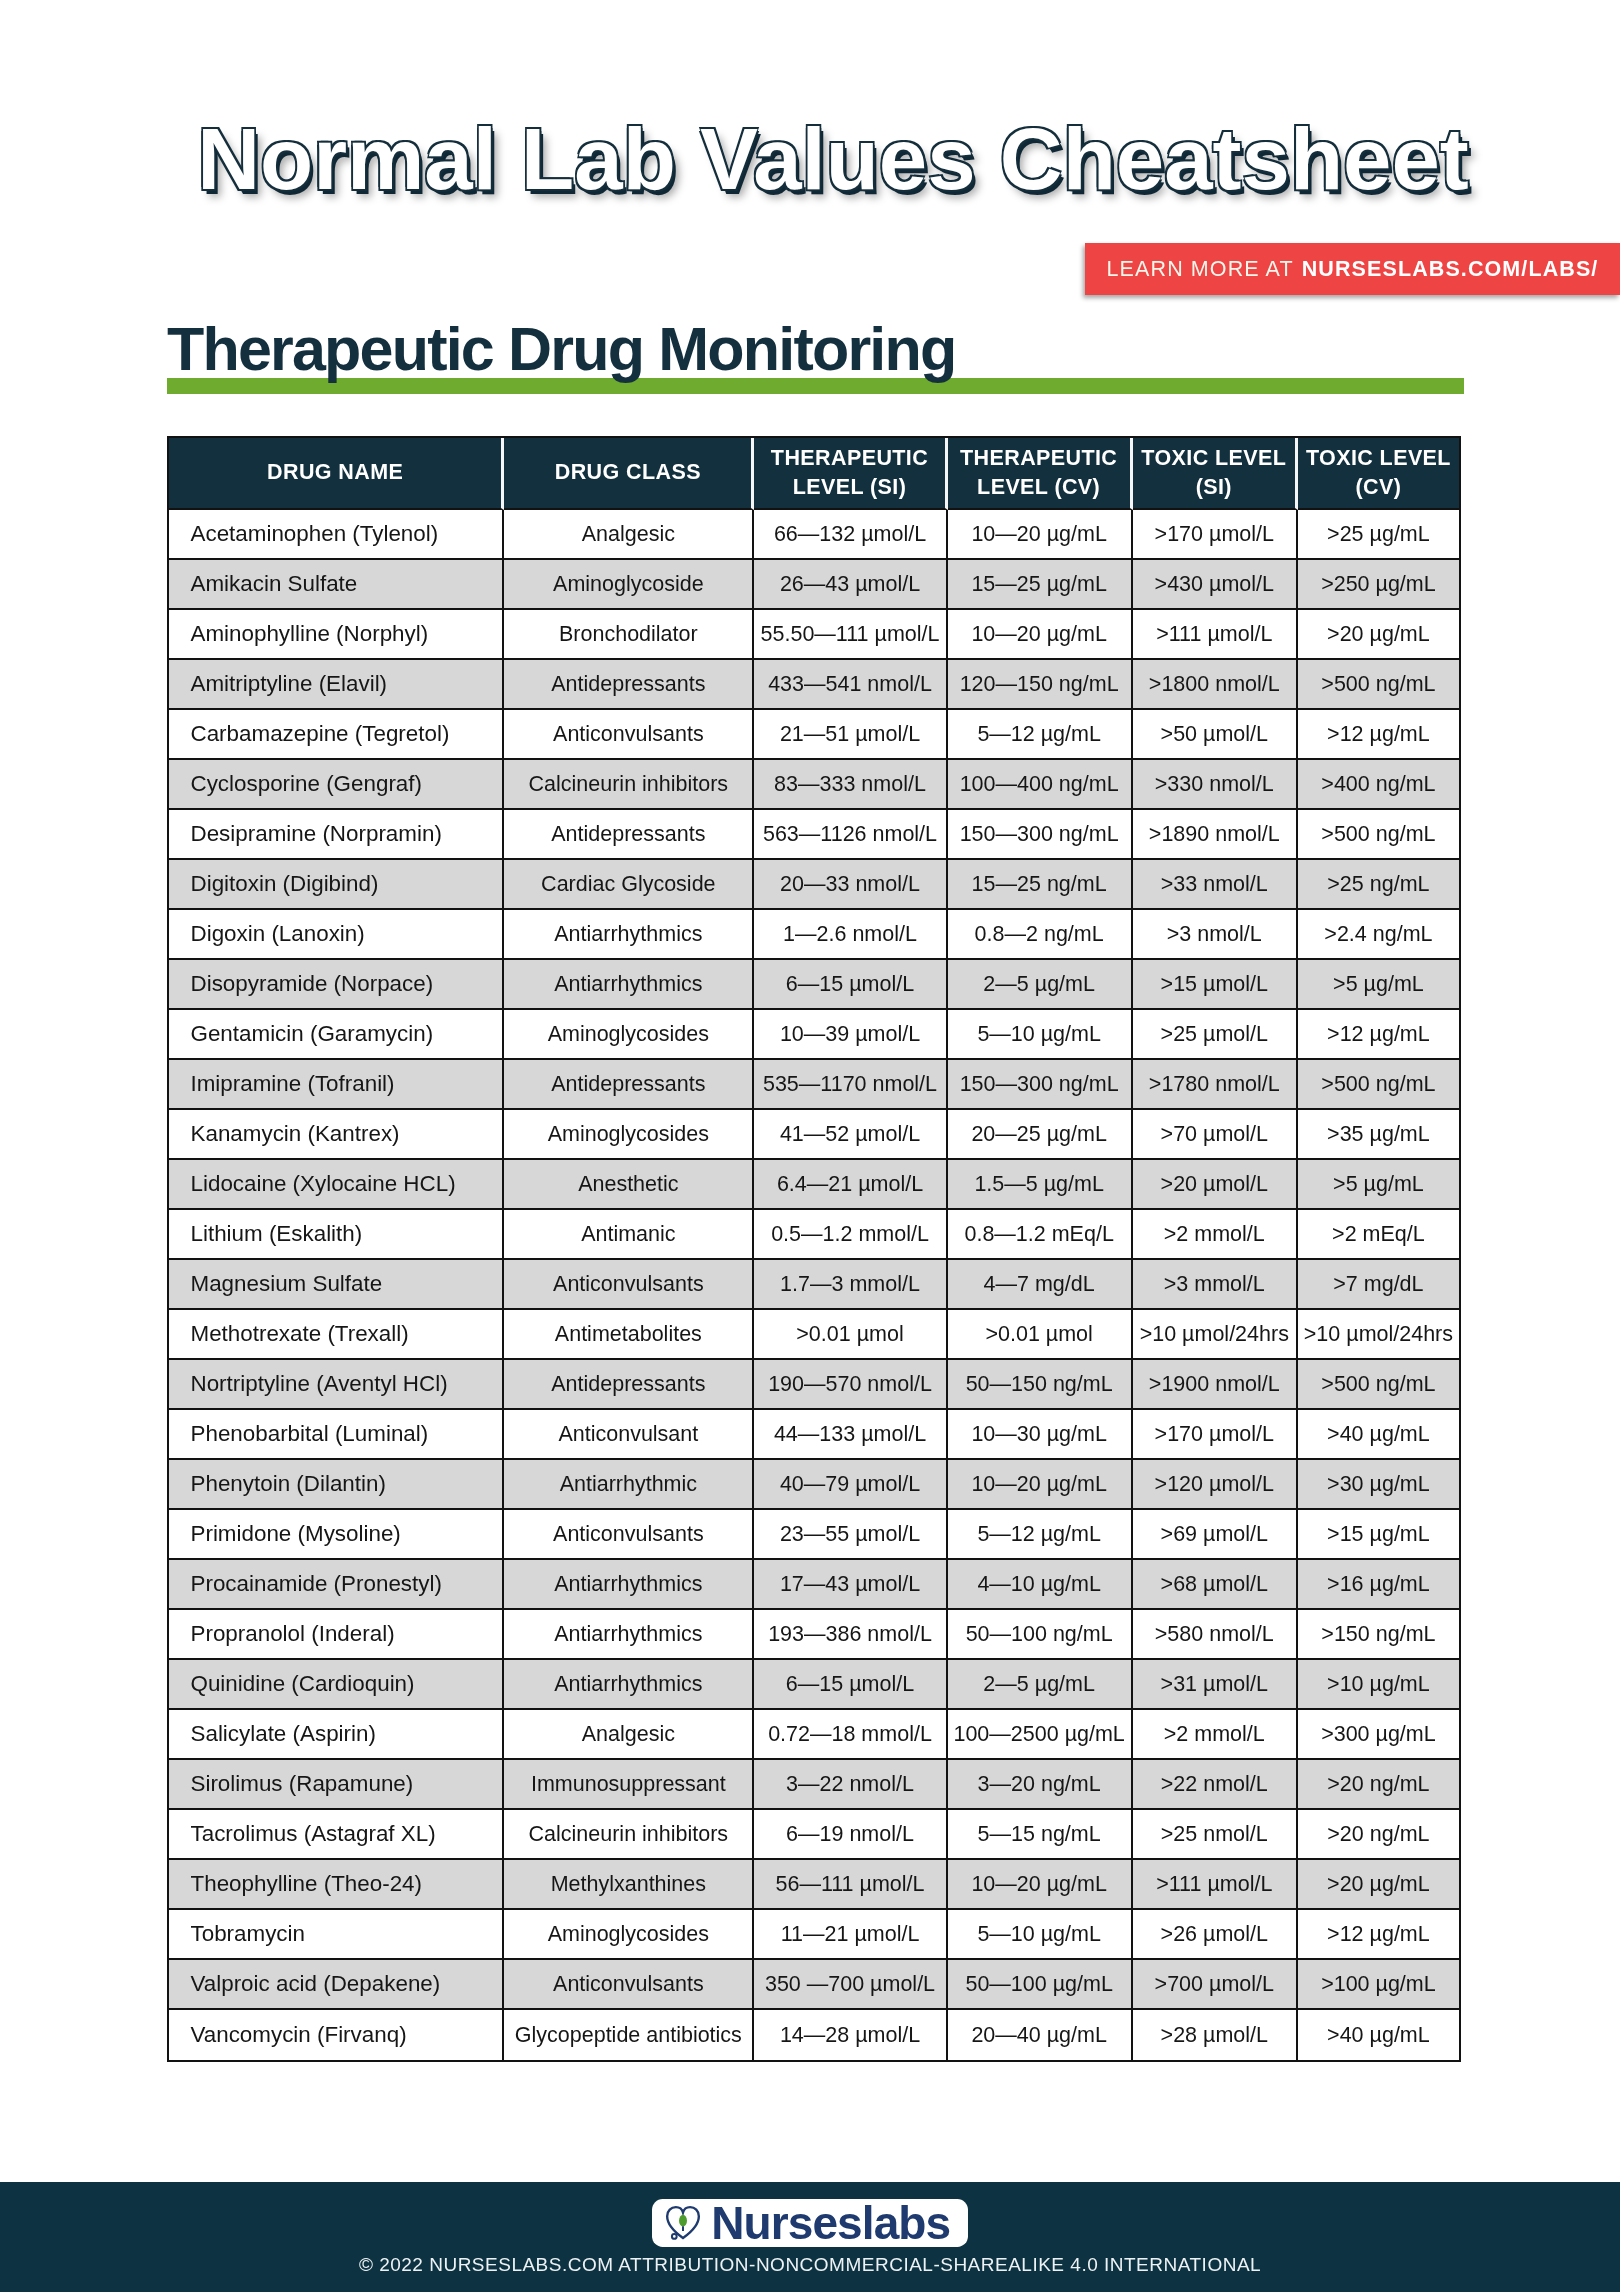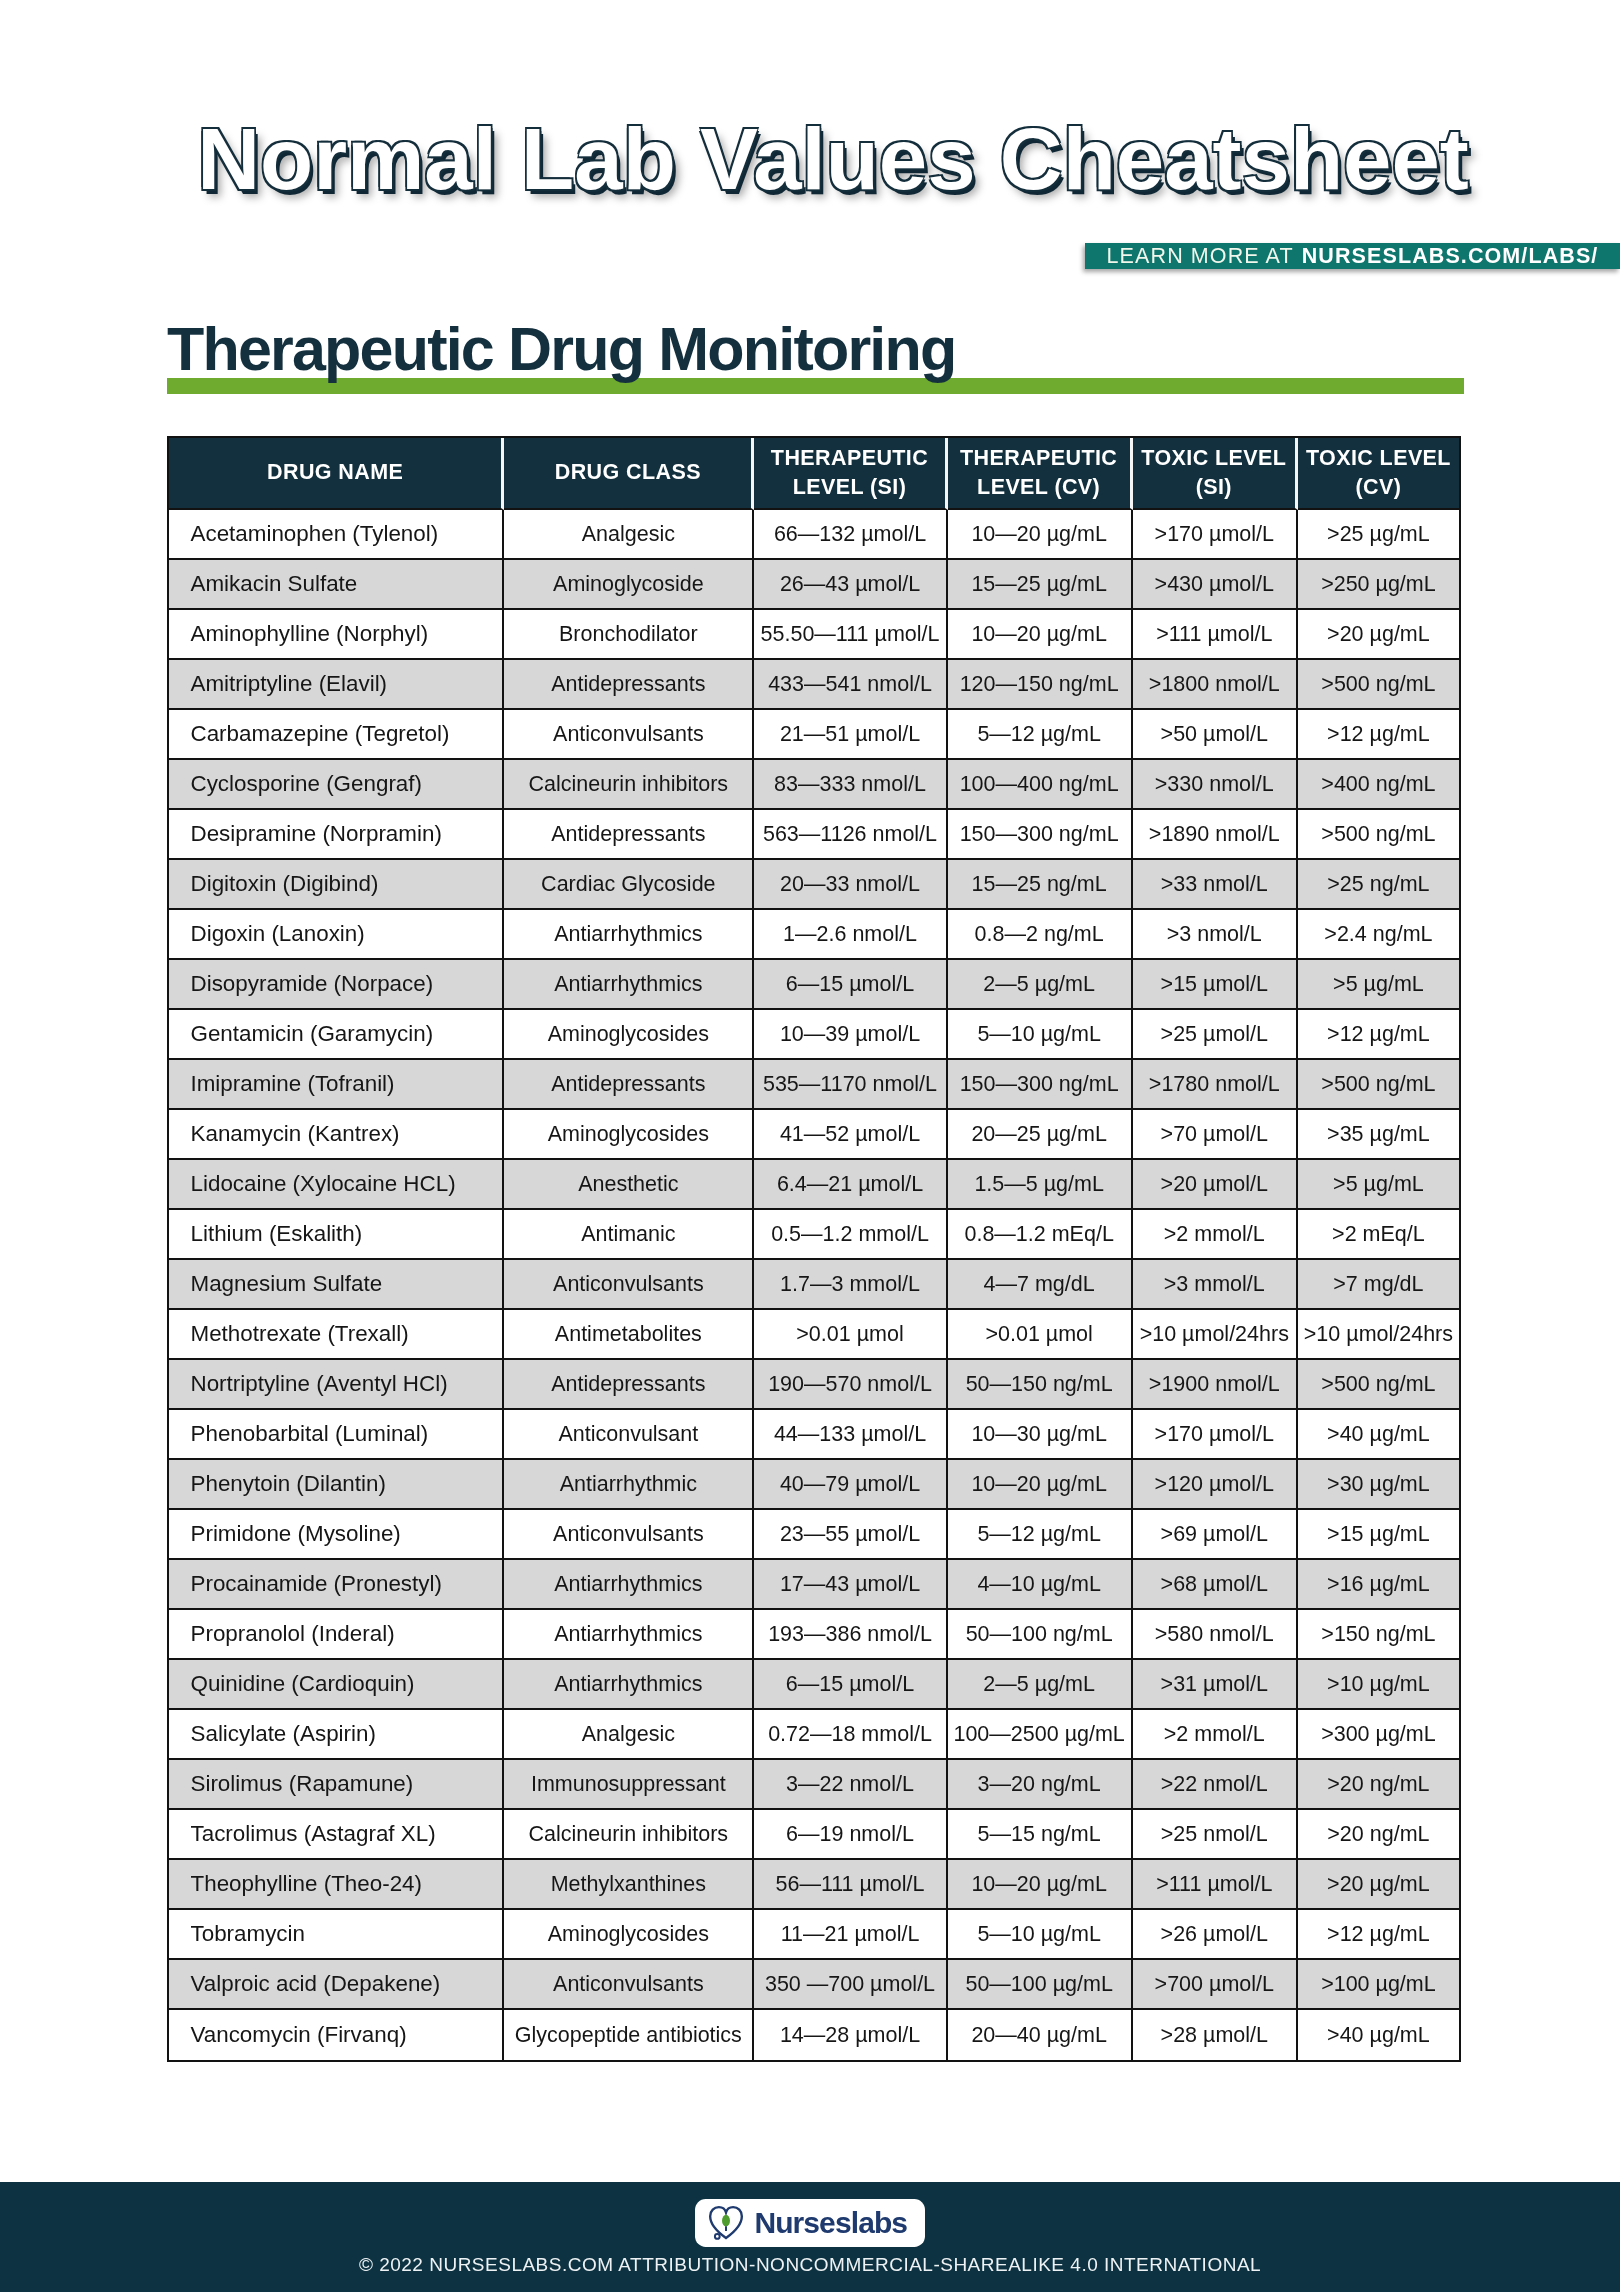--- a/index.html
+++ b/index.html
@@ -18,22 +18,22 @@
     text-align:center;color:#ffffff;
     font-size:87px;font-weight:bold;letter-spacing:0px;line-height:1.05;
     text-shadow:
       -1.8px -1.8px 0 #142e3c, 1.8px -1.8px 0 #142e3c,
       -1.8px 1.8px 0 #142e3c, 1.8px 1.8px 0 #142e3c,
       3.6px 4.5px 0 #102835, 6.3px 8px 9px rgba(0,0,0,.35);
     padding-left: 46px;
   }
   
   .banner{
-    position:absolute;top:243px;right:0;width:535px;height:26px;
-    background:#0f766e;display:flex;align-items:center;justify-content:center;
+    position:absolute;top:243px;right:0;width:535px;height:52px;
+    background:#ef4444;display:flex;align-items:center;justify-content:center;
     color:#f2f7ec;font-size:21.5px;letter-spacing:1.1px;
     box-shadow:-1.8px 2.7px 4.5px rgba(0,0,0,.35);
     cursor:pointer;
   }
   .banner .bold{font-weight:bold;color:#ffffff;}
   .banner .pre{font-weight:normal;margin-right:8px;}
   
   .section{position:absolute;top:319px;left:167px;width:1297px;height:90px;}
   .section .underline{
     position:absolute;left:0;top:59px;width:1297px;height:16px;
@@ -73,21 +73,21 @@
   .footer{
     position:absolute;left:0;bottom:0;width:1620px;height:111px;
     background:#0d3342;display:flex;flex-direction:column;
     align-items:center;justify-content:center;gap:6.3px;
   }
   .logo-pill{
     background:#ffffff;border-radius:10.7px;
     display:flex;align-items:center;gap:9px;
     padding:4.5px 18px 4.5px 12.5px;height:48px;box-sizing:border-box;
   }
-  .logo-text{color:#1e3a6e;font-size:30px;font-weight:bold;letter-spacing:-0.9px;text-align:right;}
+  .logo-text{color:#1e3a6e;font-size:46px;font-weight:bold;letter-spacing:-0.9px;text-align:right;}
   .copyright{
     color:#eef2f4;font-size:19px;letter-spacing:0.5px;font-weight:normal;
   }
 </style>
 </head>
 <body>
 
 <div class="main-title">Normal Lab Values Cheatsheet</div>
 
 <div class="banner">

